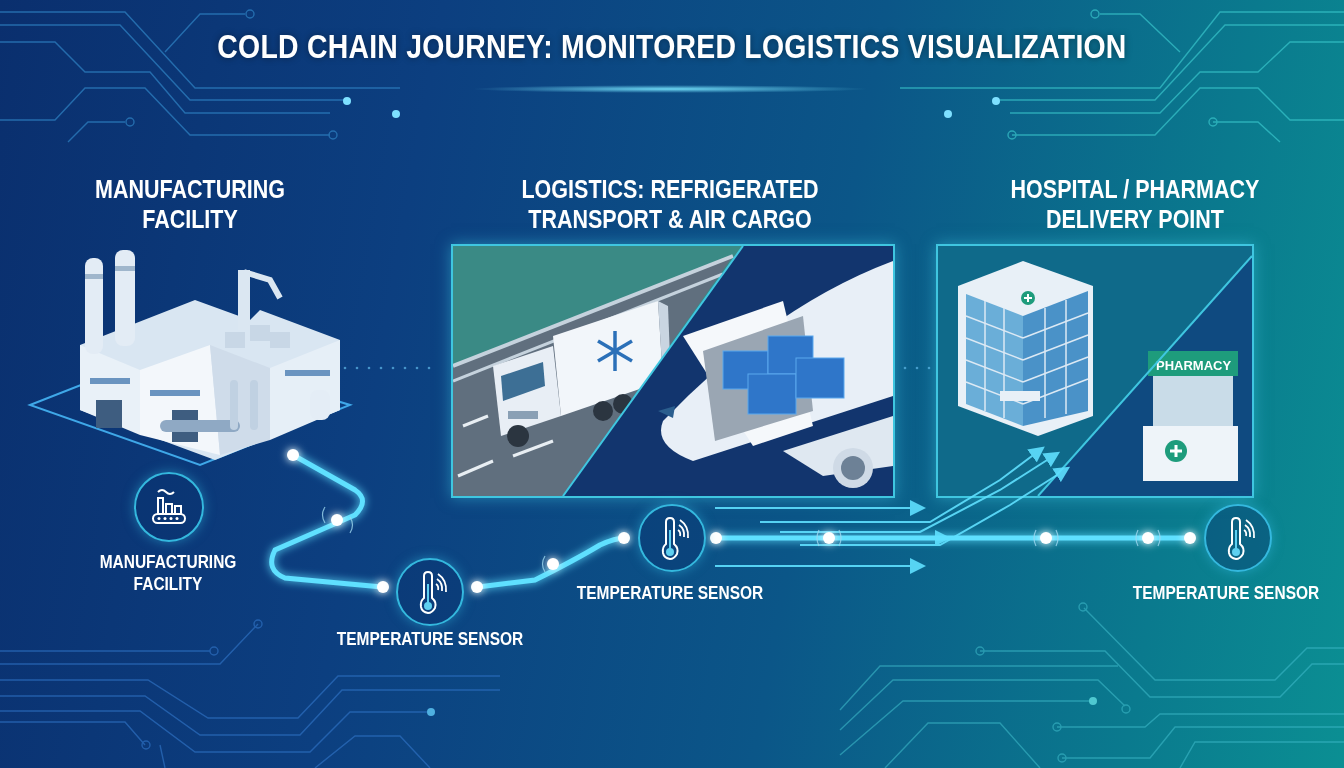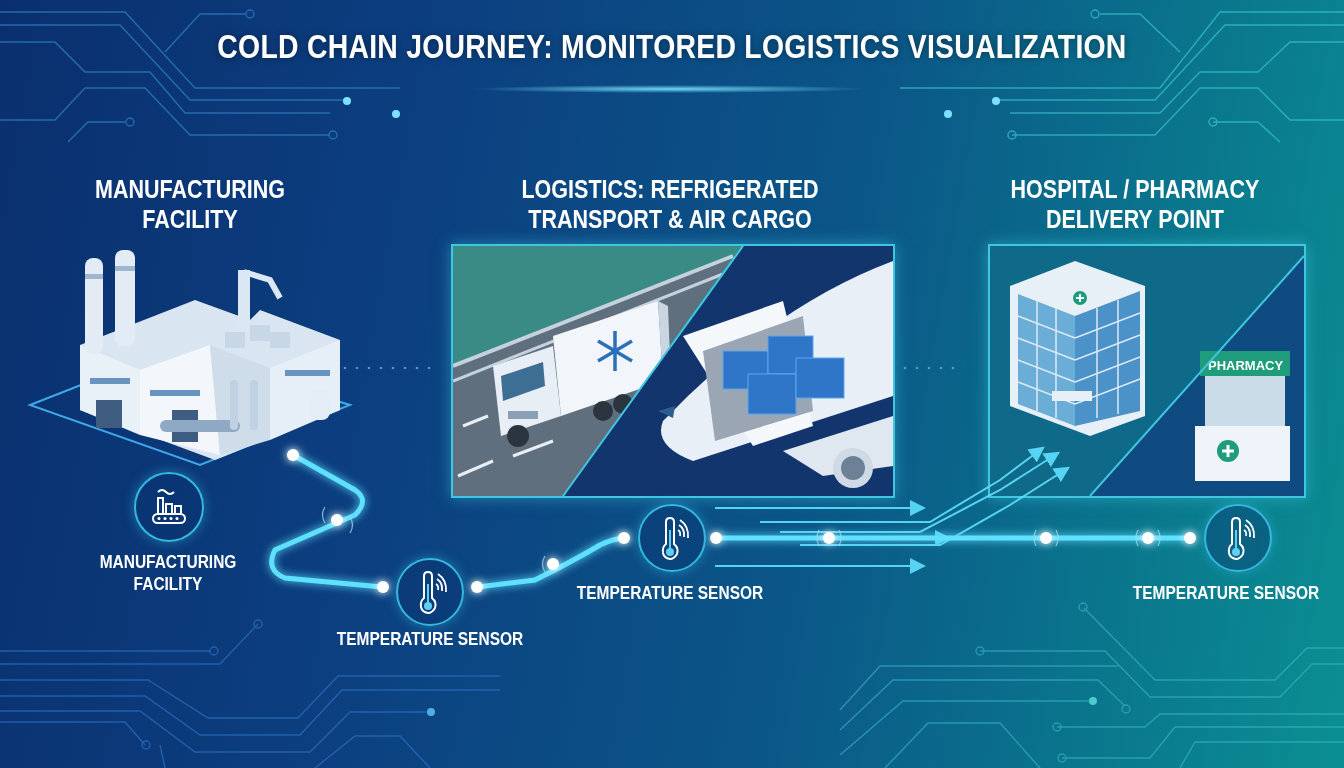--- a/index.html
+++ b/index.html
@@ -170,21 +170,21 @@
         <rect x="343" y="112" width="48" height="40"></rect>
     </g>
     <path d="M330 205 L440 170 L440 220 L370 230 Z" fill="#dfe8f1"></path>
     <circle cx="400" cy="222" r="20" fill="#cfdae6"></circle>
       <circle cx="400" cy="222" r="12" fill="#6d8196"></circle>
     <path d="M205 165 L222 160 L220 172 Z" fill="#2b5e8e"></path>
     <path d="M110 250 L290 0" stroke="#3fc6e0" stroke-width="2"></path>
   </svg>
 </div>
 
-<div class="panel" style="left:988px;top:244px;width:314px;height:250px;">
+<div class="panel" style="left:936px;top:244px;width:314px;height:250px;">
   <svg width="314" height="250" viewBox="0 0 314 250">
     <rect width="314" height="250" fill="#0f6a8a"></rect>
     <polygon points="314,0 314,250 100,250 314,10" fill="#0f4a80"></polygon>
     <polygon points="20,40 85,15 155,40 155,170 100,190 20,160" fill="#e8f0f7"></polygon>
     <polygon points="28,48 85,70 85,180 28,158" fill="#6aaed8"></polygon>
     <polygon points="85,70 150,45 150,165 85,180" fill="#4a92c8"></polygon>
     <g stroke="#dce9f4" stroke-width="1.5">
       <path d="M28 70 L85 92"></path>
         <path d="M28 92 L85 114"></path>
         <path d="M28 114 L85 136"></path>

